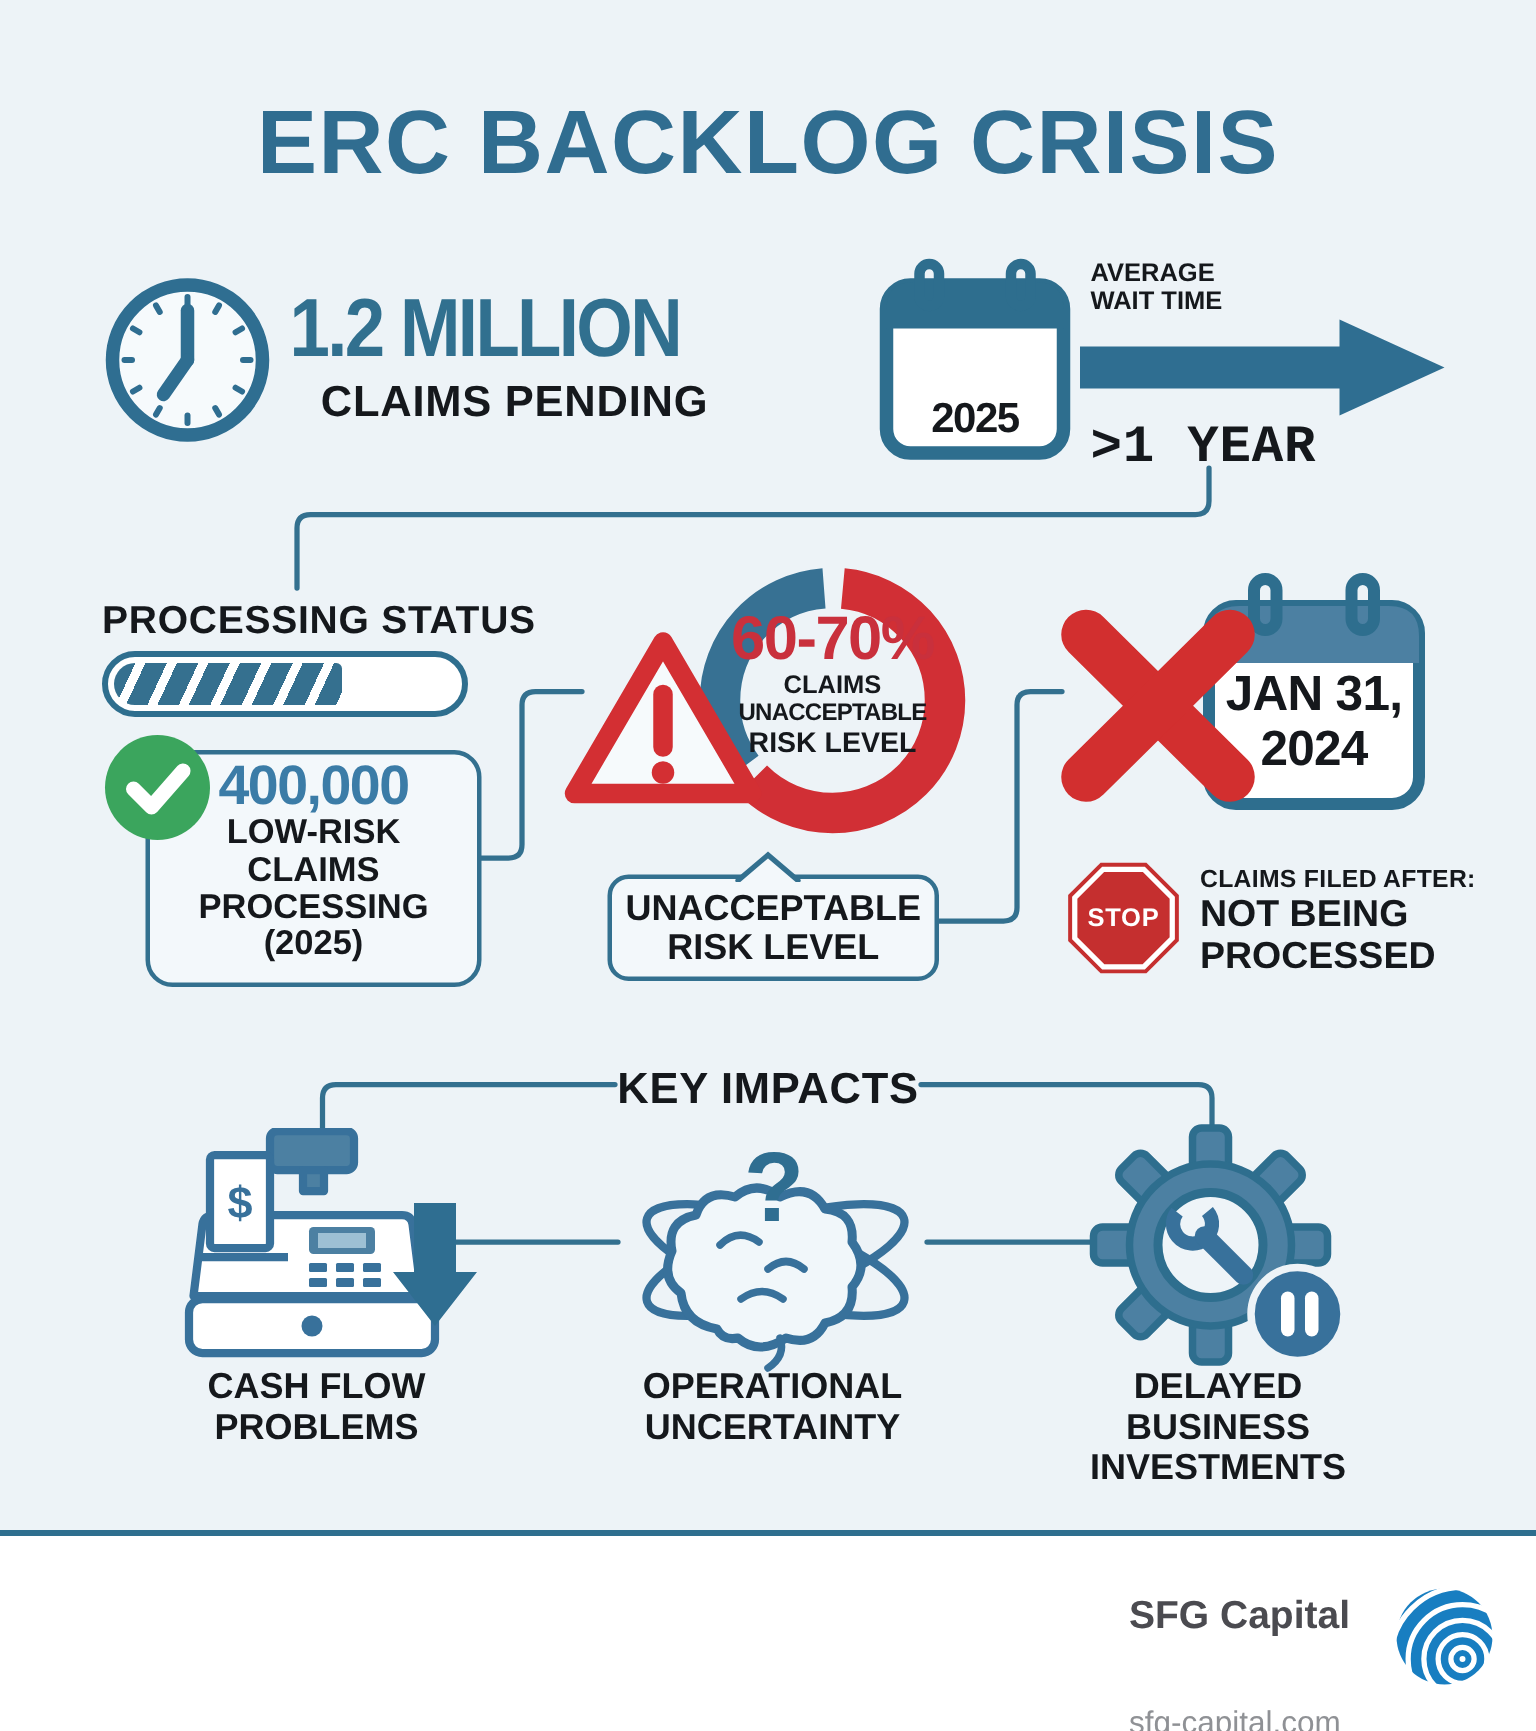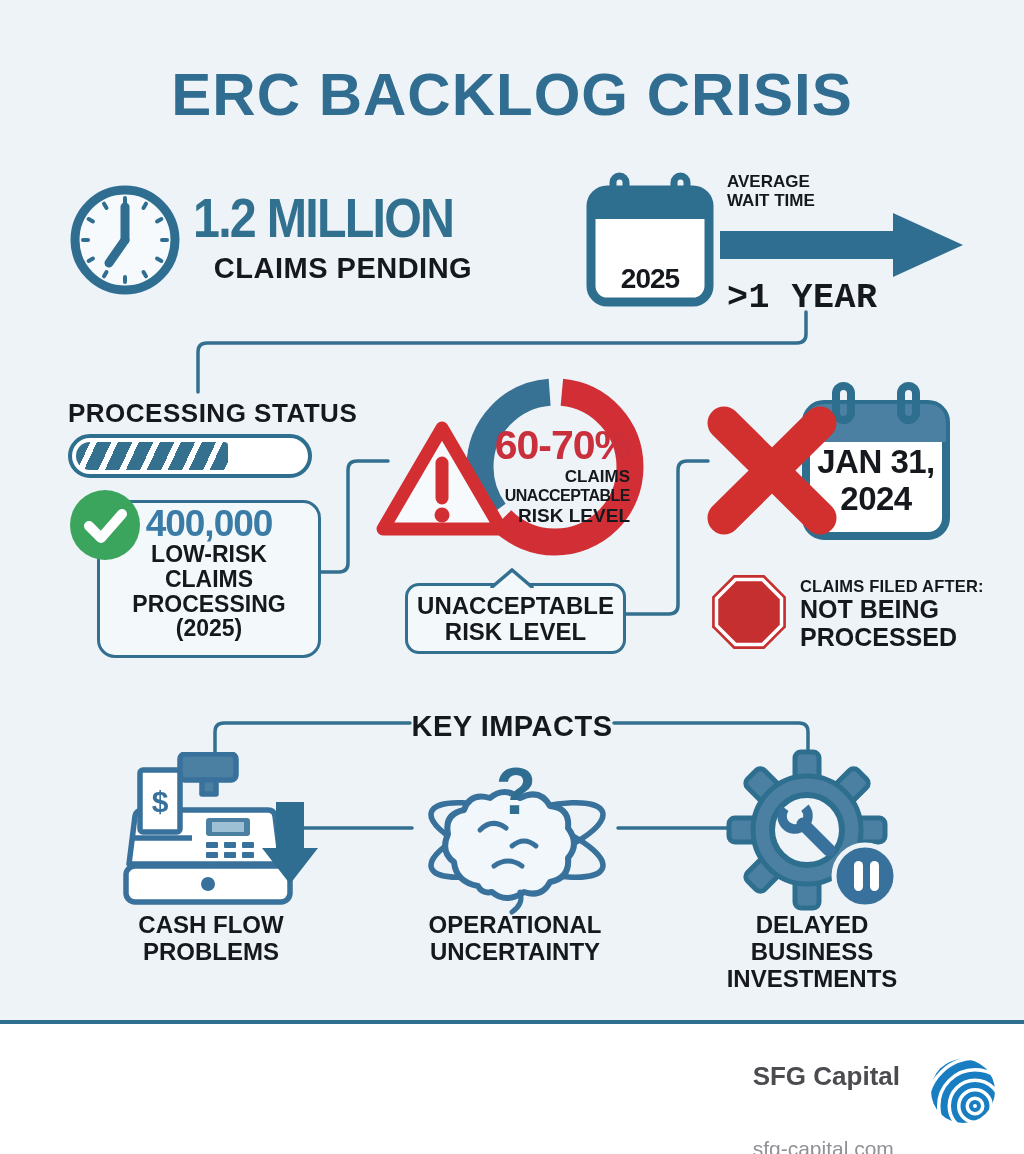--- a/index.html
+++ b/index.html
@@ -16,21 +16,21 @@
   #waitlabel{left:727px;top:172px;font-size:17px;font-weight:700;line-height:1.12;}
   #waitvalue{left:727px;top:278px;font-size:35px;font-weight:800;letter-spacing:.5px;font-family:Liberation Mono, monospace;}
   #procstatus{left:68px;top:398px;font-size:26px;font-weight:800;letter-spacing:.5px;}
   #pbar{left:68px;top:434px;width:236px;height:36px;border:4px solid #2e6e8e;border-radius:22px;background:#fff;}
   #pbar .fill{position:absolute;left:4px;top:4px;bottom:4px;width:152px;border-radius:15px 4px 4px 15px;
       background:repeating-linear-gradient(115deg,#35708f 0 13px,#ffffff 13px 19px);}
   #lowriskbox{left:97px;top:500px;width:218px;height:150px;border:3.5px solid #33708f;border-radius:18px;
       background:#f3f8fb;display:flex;flex-direction:column;justify-content:flex-start;align-items:center;padding-top:2px;}
   #lowriskbox .v{font-size:37px;font-weight:800;color:#3b7ca7;letter-spacing:-1px;line-height:1;}
   #lowriskbox .l{font-size:23px;font-weight:800;line-height:1.08;}
-  #donuttext{left:480px;top:424px;width:150px;text-align:right;}
+  #donuttext{left:480px;top:404px;width:150px;text-align:center;}
   #donuttext .p{font-size:41px;font-weight:800;color:#c9303c;letter-spacing:-1px;line-height:1.05;}
   #donuttext .s1{font-size:17px;font-weight:800;line-height:1.15;}
   #donuttext .s2{font-size:16px;font-weight:800;line-height:1.15;letter-spacing:-.5px;}
   #donuttext .s3{font-size:19px;font-weight:800;line-height:1.2;}
   #callout{left:405px;top:583px;width:215px;height:65px;border:3.5px solid #33708f;border-radius:14px;background:#f3f8fb;
       display:flex;flex-direction:column;justify-content:center;align-items:center;}
   #callout .l{font-size:24px;font-weight:800;line-height:1.08;}
   #cal2-date{left:800px;top:444px;width:152px;font-size:33px;font-weight:800;text-align:center;line-height:1.12;letter-spacing:-.5px;}
   #stoplabel{left:707px;top:570px;width:84px;height:84px;display:flex;align-items:center;justify-content:center;
       color:#fff;font-size:17px;font-weight:800;letter-spacing:.5px;}
@@ -162,20 +162,21 @@
     <g stroke="#d22f2f" stroke-width="33" stroke-linecap="round" fill="none">
       <path d="M22,20 L118,115"></path>
       <path d="M118,20 L22,115"></path>
     </g>
   </svg>
 
   <svg class="abs" style="left:707px;top:570px;" width="84" height="84" viewBox="0 0 84 84">
     <polygon points="78.9,57.3 57.3,78.9 26.7,78.9 5.1,57.3 5.1,26.7 26.7,5.1 57.3,5.1 78.9,26.7" fill="#c52f2f"></polygon>
     <polygon points="74.5,55.5 55.5,74.5 28.5,74.5 9.5,55.5 9.5,28.5 28.5,9.5 55.5,9.5 74.5,28.5" fill="none" stroke="#ffffff" stroke-width="3.5"></polygon>
   </svg>
+  <div id="stoplabel" class="abs">STOP</div>
   <div id="afterlabel" class="abs nowrap">CLAIMS FILED AFTER:</div>
   <div id="afterlines" class="abs">
     <div>NOT BEING</div>
     <div>PROCESSED</div>
   </div>
 
   <div id="impactshead" class="abs">KEY IMPACTS</div>
 
   <svg class="abs" style="left:118px;top:752px;" width="210" height="155" viewBox="0 0 210 155">
     <g stroke="#38719b" stroke-width="5.5" stroke-linejoin="round" fill="none">

